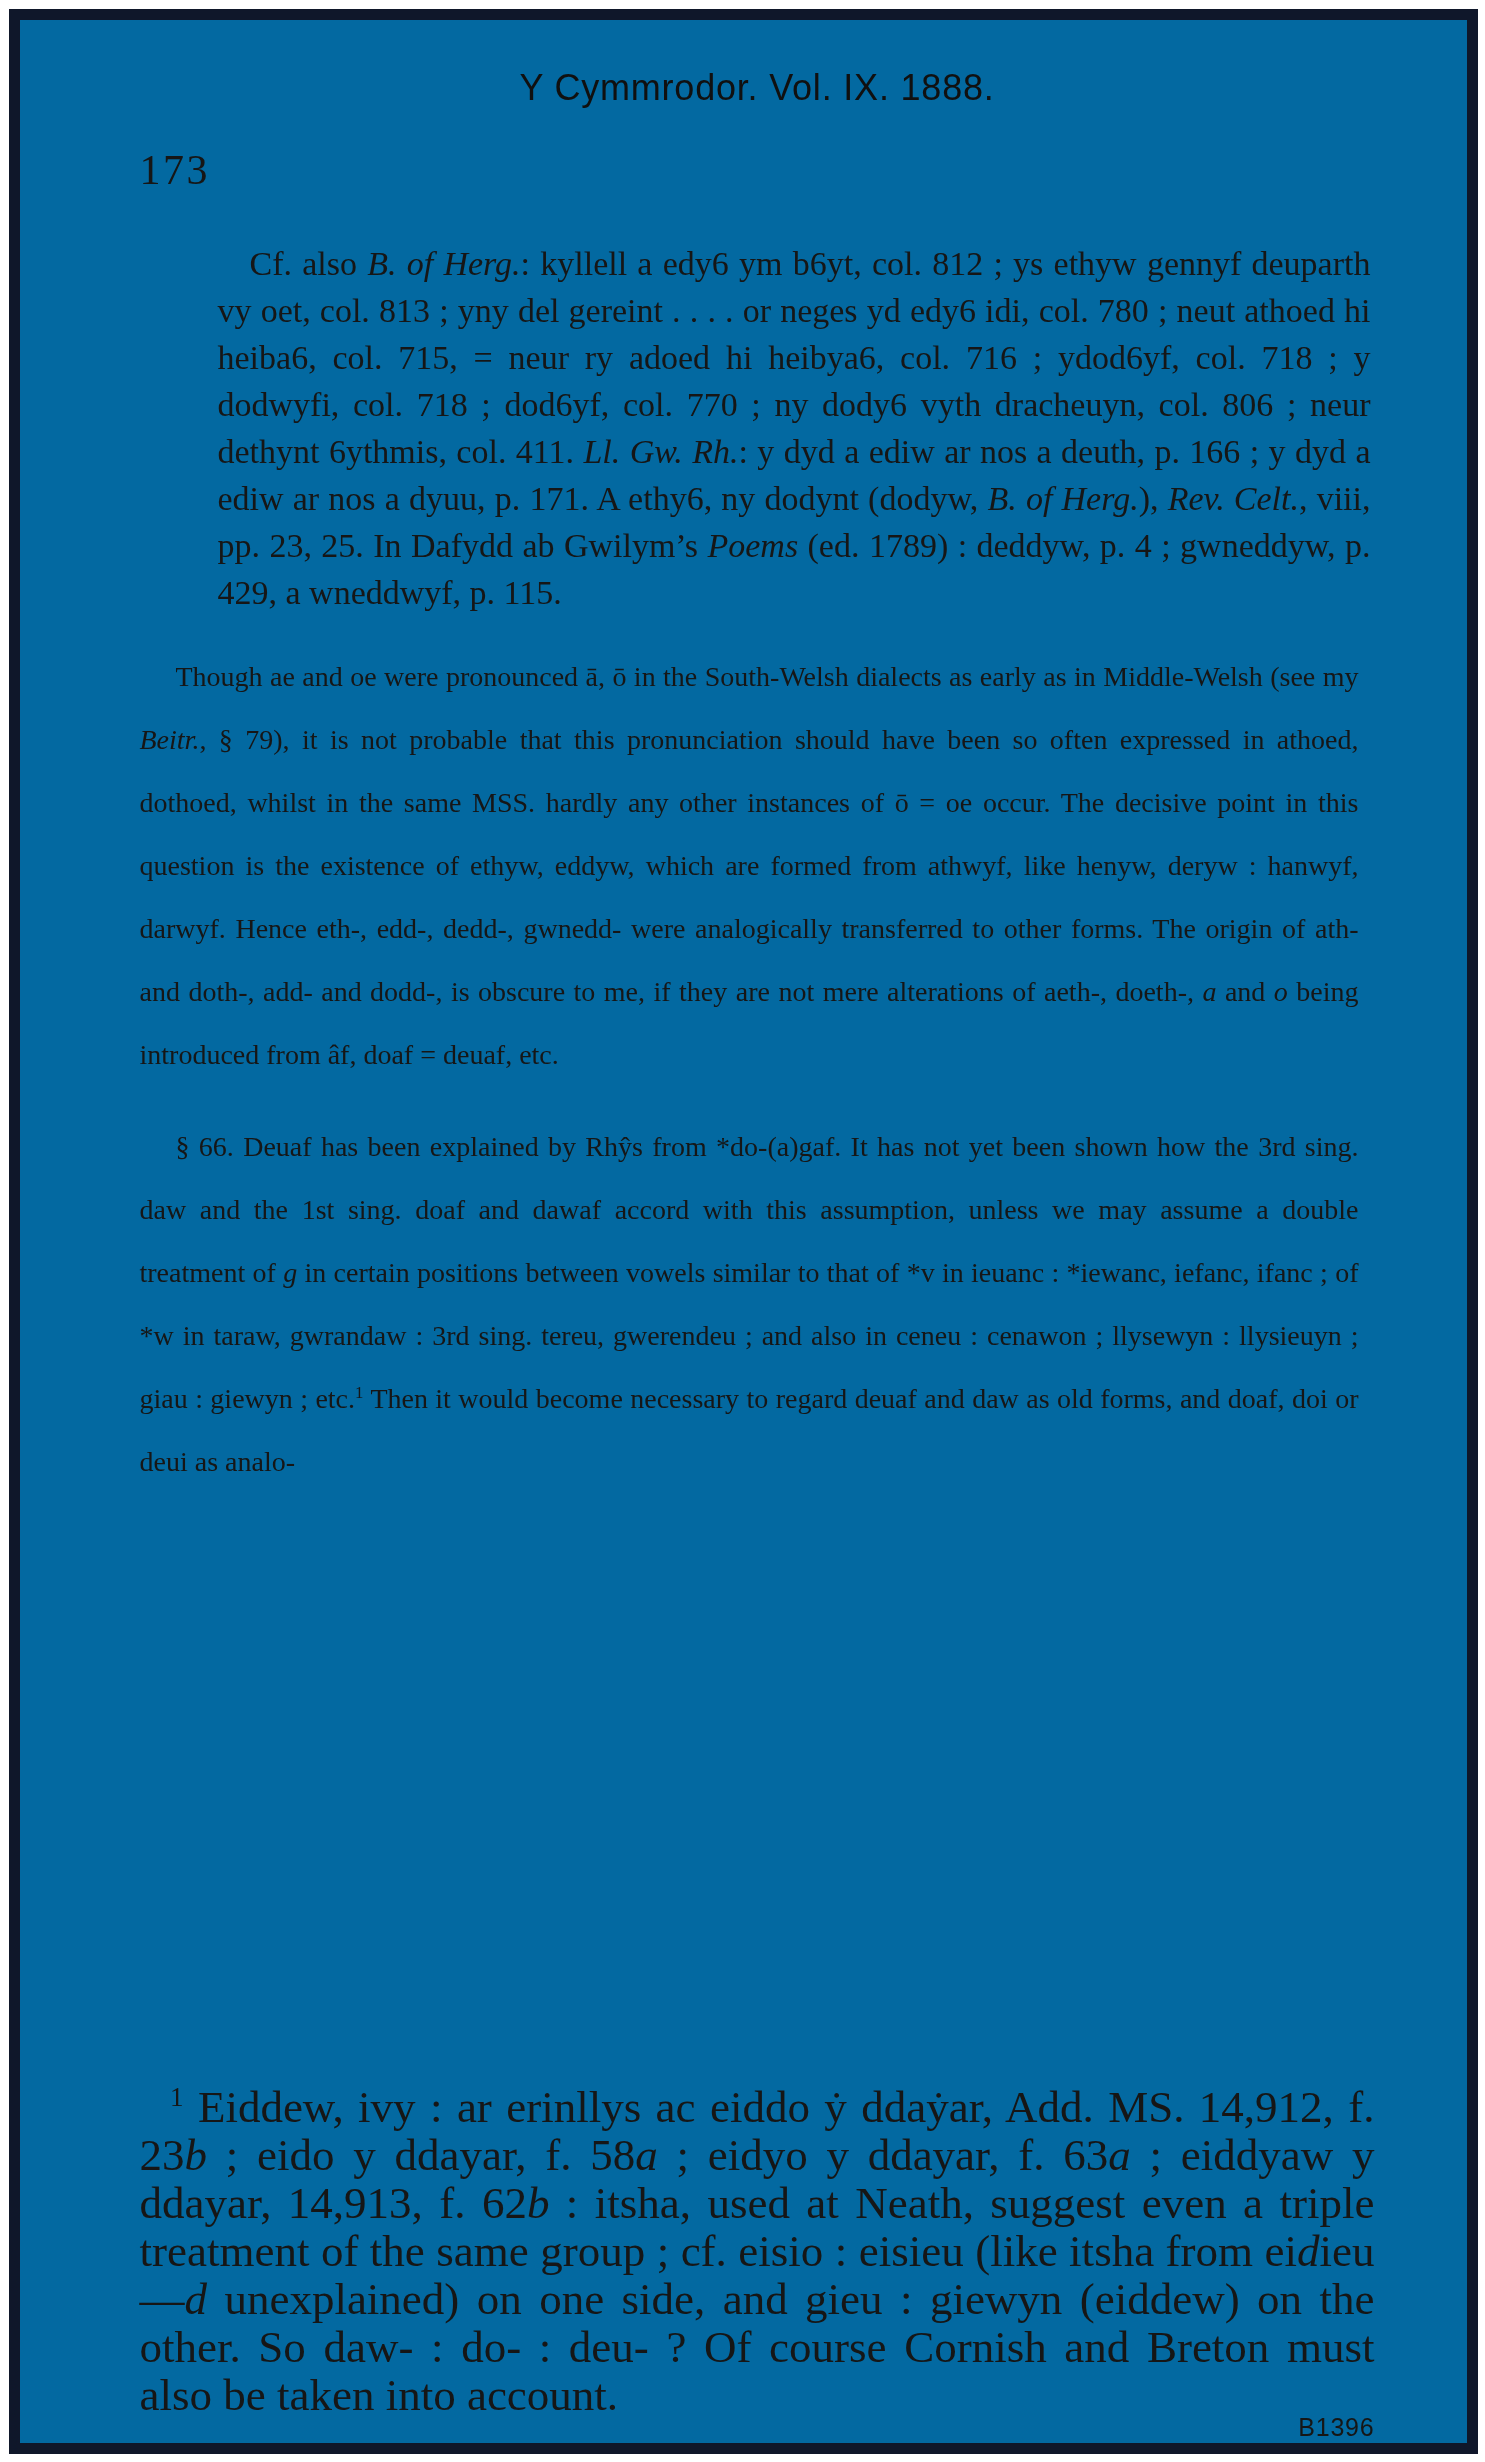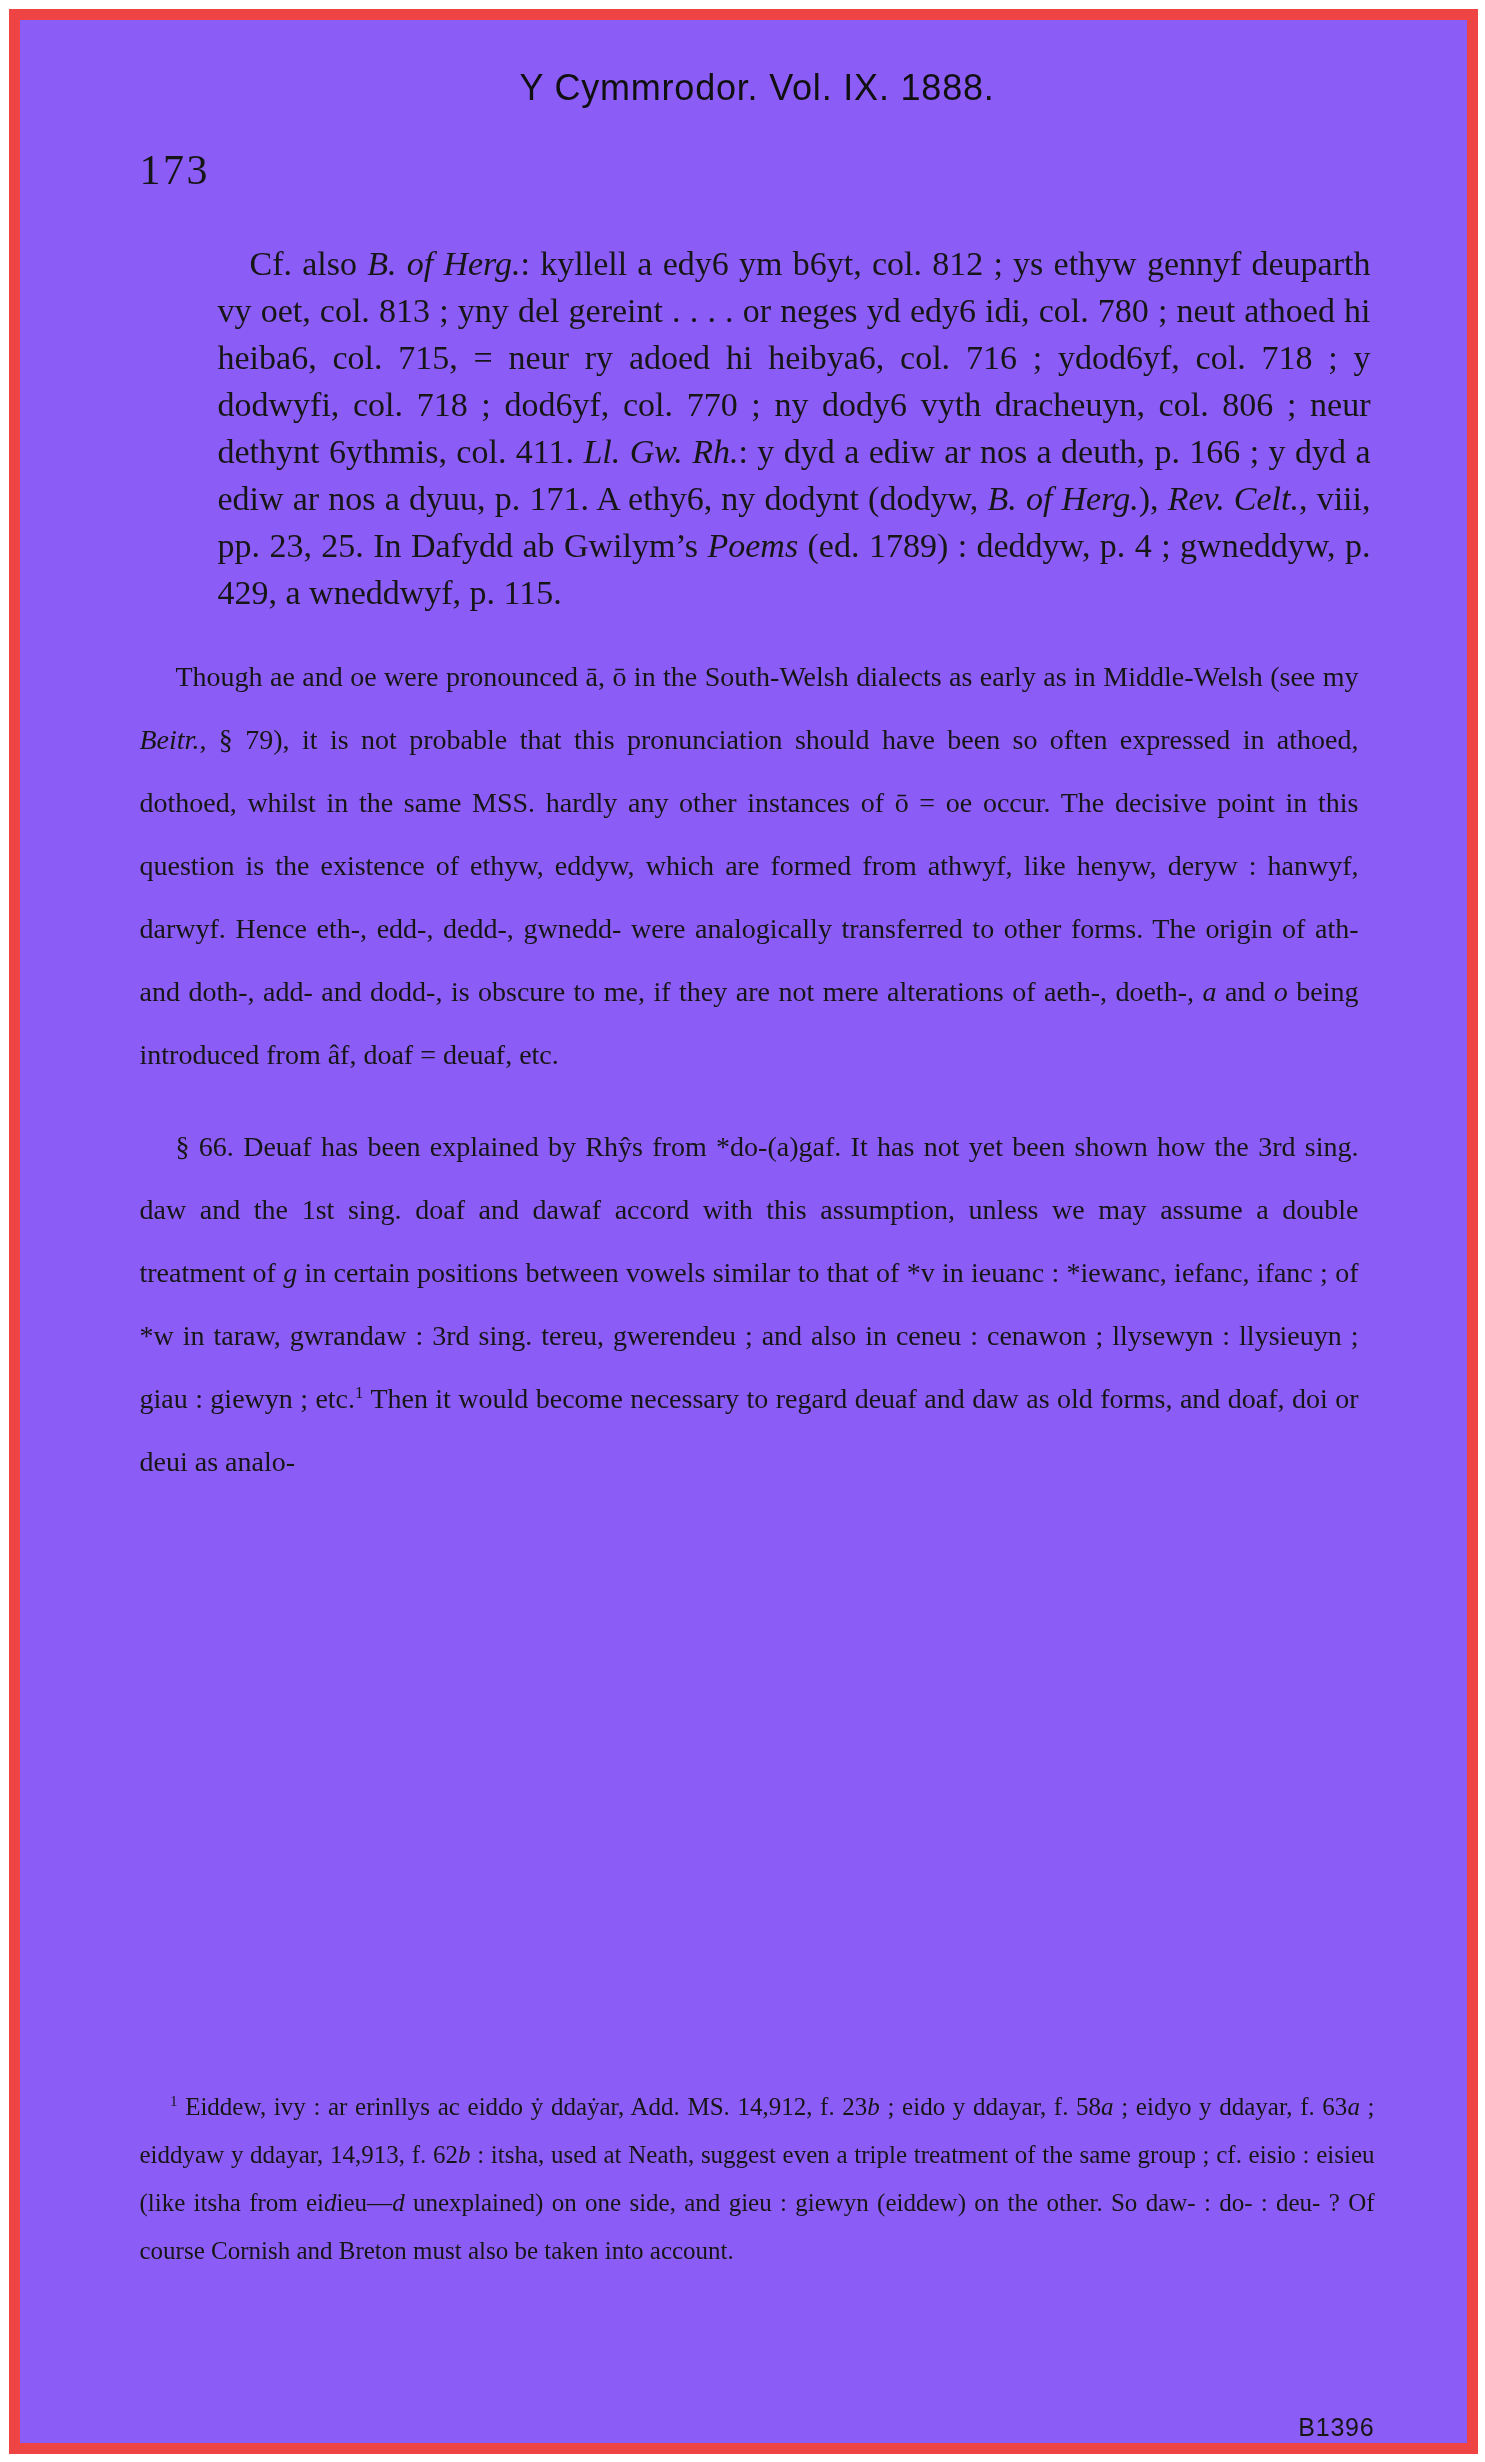--- a/index.html
+++ b/index.html
@@ -14,22 +14,22 @@
     font-family: "Liberation Serif", "DejaVu Serif", serif;
     color: #161616;
     overflow: hidden;
   }
   .frame {
     position: absolute;
     left: 8.5px;
     top: 8.5px;
     right: 8.5px;
     bottom: 8.5px;
-    border: 11px solid #ef4444;
-    background: #8b5cf6;
+    border: 11px solid #0f172a;
+    background: #0369a1;
     box-sizing: border-box;
     padding: 25.4px 92px 0 120px;
   }
   .header-title {
     text-align: center;
     font-family: "Liberation Sans", sans-serif;
     font-size: 36px;
     letter-spacing: 0.8px;
     margin-top: 22px;
     color: #101010;
@@ -64,21 +64,21 @@
     font-size: 28px;
     line-height: 63px;
     text-align: justify;
     text-indent: 36px;
   }
   .footnote {
     position: absolute;
     left: 120px;
     right: 92px;
     top: 2063px;
-    font-size: 25px;
+    font-size: 45px;
     line-height: 48px;
     text-align: justify;
     text-indent: 30.5px;
   }
   .stamp {
     position: absolute;
     right: 92px;
     bottom: 1px;
     font-family: "Liberation Sans", sans-serif;
     font-size: 25px;

